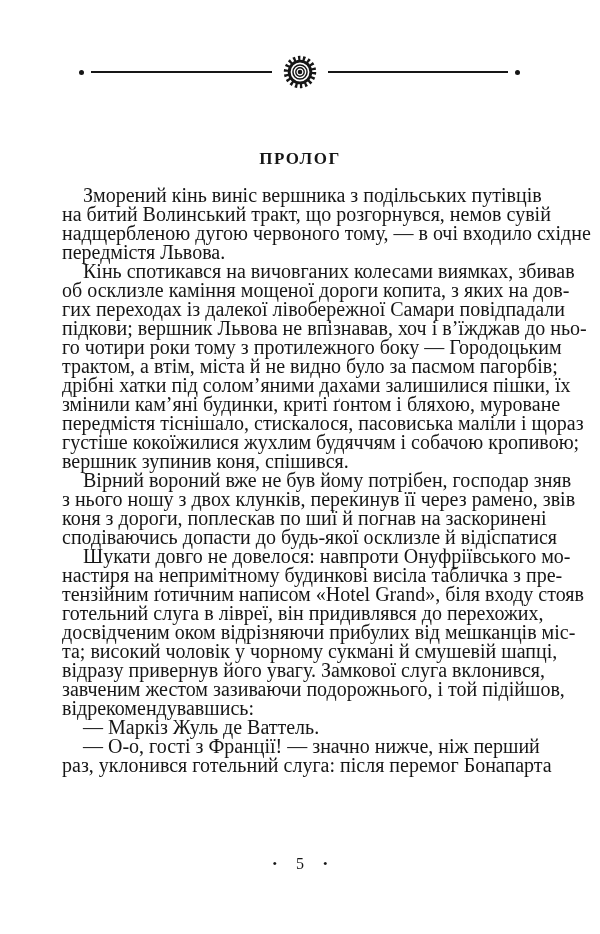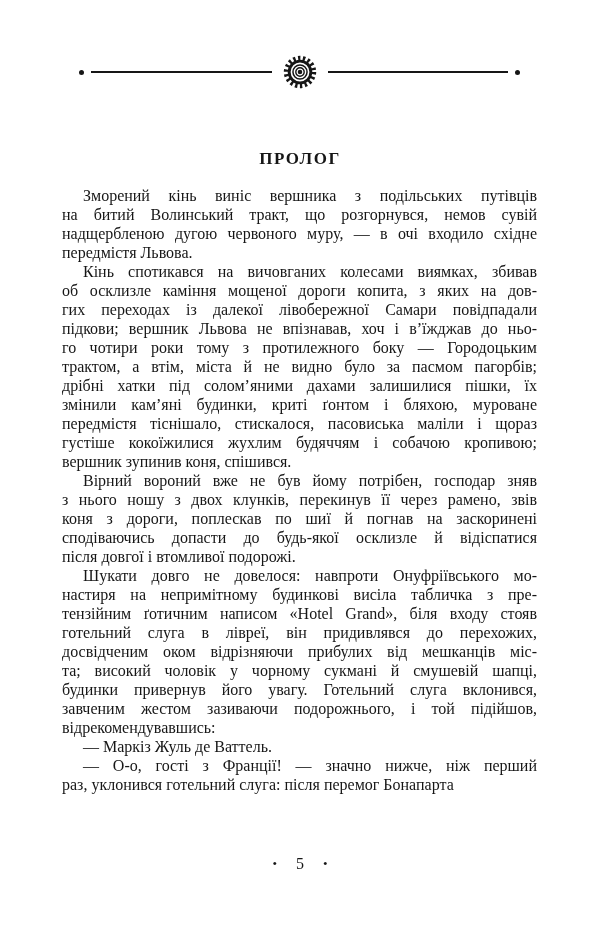--- a/index.html
+++ b/index.html
@@ -23,21 +23,21 @@
   .rule { flex:1 1 auto; height:2px; background:var(--ink); margin:0 7px; }
   .gear { flex:0 0 auto; margin:0 4px; display:block; }
   
   .title {
     position:absolute; top:149px; left:0; right:0;
     text-align:center; font-size:17px; font-weight:bold; letter-spacing:1.5px;
   }
   
   .body {
     position:absolute; top:186px; left:62px; width:475px;
-    font-size:16px;
+    font-size:20px;
   }
   .line {
     height:19px; line-height:19px; white-space:nowrap;
     text-align:justify; text-align-last:justify;
   }
   .line.first { text-indent:21px; }
   .line.last  { text-align-last:left; }
   
   .footer {
     position:absolute; top:854px; left:0; right:0; height:20px;
@@ -64,51 +64,50 @@
     <span class="rule"></span>
     <span class="end-dot"></span>
   </div>
 
   <h1 class="title">ПРОЛОГ</h1>
 
   <div class="body">
       <div class="para">
         <div class="line first">Зморений кінь виніс вершника з подільських путівців</div>
         <div class="line">на битий Волинський тракт, що розгорнувся, немов сувій</div>
-        <div class="line">надщербленою дугою червоного муру, — в очі входило східне</div>
+        <div class="line">надщербленою дугою червоного тому, — в очі входило східне</div>
         <div class="line last">передмістя Львова.</div>
       </div>
       <div class="para">
         <div class="line first">Кінь спотикався на вичовганих колесами виямках, збивав</div>
         <div class="line">об осклизле каміння мощеної дороги копита, з яких на дов-</div>
         <div class="line">гих переходах із далекої лівобережної Самари повідпадали</div>
         <div class="line">підкови; вершник Львова не впізнавав, хоч і в’їжджав до ньо-</div>
         <div class="line">го чотири роки тому з протилежного боку — Городоцьким</div>
         <div class="line">трактом, а втім, міста й не видно було за пасмом пагорбів;</div>
         <div class="line">дрібні хатки під солом’яними дахами залишилися пішки, їх</div>
         <div class="line">змінили кам’яні будинки, криті ґонтом і бляхою, муроване</div>
         <div class="line">передмістя тіснішало, стискалося, пасовиська маліли і щораз</div>
         <div class="line">густіше кокоїжилися жухлим будяччям і собачою кропивою;</div>
         <div class="line last">вершник зупинив коня, спішився.</div>
       </div>
       <div class="para">
         <div class="line first">Вірний вороний вже не був йому потрібен, господар зняв</div>
         <div class="line">з нього ношу з двох клунків, перекинув її через рамено, звів</div>
         <div class="line">коня з дороги, поплескав по шиї й погнав на заскоринені</div>
         <div class="line">сподіваючись допасти до будь-якої осклизле й відіспатися</div>
-        <div class="line last">після довгої і втомливої подорожі.</div>
       </div>
       <div class="para">
         <div class="line first">Шукати довго не довелося: навпроти Онуфріївського мо-</div>
         <div class="line">настиря на непримітному будинкові висіла табличка з пре-</div>
         <div class="line">тензійним ґотичним написом «Hotel Grand», біля входу стояв</div>
         <div class="line">готельний слуга в лівреї, він придивлявся до перехожих,</div>
         <div class="line">досвідченим оком відрізняючи прибулих від мешканців міс-</div>
         <div class="line">та; високий чоловік у чорному сукмані й смушевій шапці,</div>
-        <div class="line">будинки привернув його увагу. Готельний слуга вклонився,</div>
+        <div class="line">відразу привернув його увагу. Замкової слуга вклонився,</div>
         <div class="line">завченим жестом зазиваючи подорожнього, і той підійшов,</div>
         <div class="line last">відрекомендувавшись:</div>
       </div>
       <div class="para">
         <div class="line first last">— Маркіз Жуль де Ваттель.</div>
       </div>
       <div class="para">
         <div class="line first">— О-о, гості з Франції! — значно нижче, ніж перший</div>
         <div class="line last">раз, уклонився готельний слуга: після перемог Бонапарта</div>
       </div>

